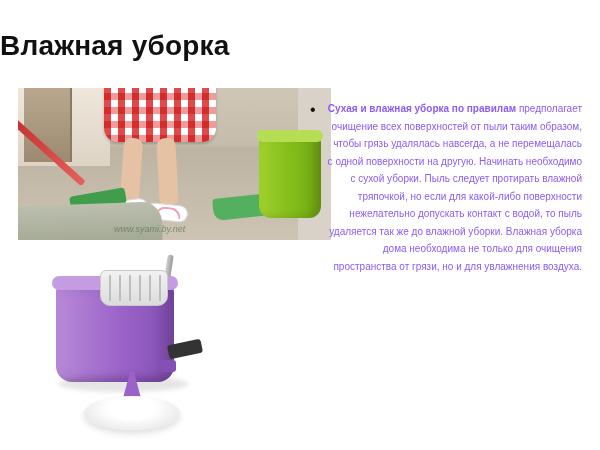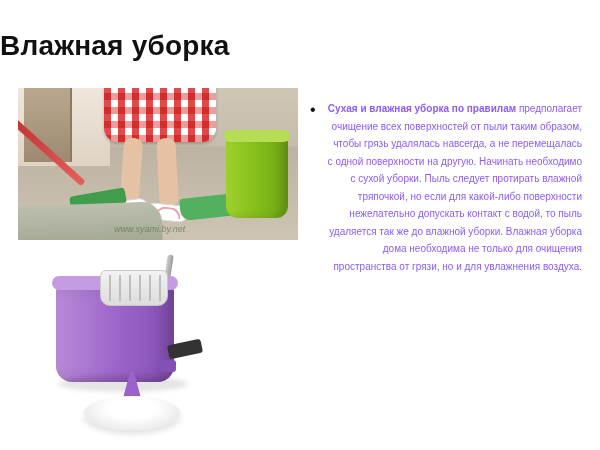--- a/index.html
+++ b/index.html
@@ -31,20 +31,21 @@
   }
   
   .img-top {
     position: absolute;
     left: 18px;
     top: 88px;
     width: 280px;
     height: 152px;
     overflow: hidden;
     background: #d8d2c8;
+    padding-left: 33px;
   }
   
   .floor {
     position: absolute;
     left: 0;
     top: 0;
     width: 280px;
     height: 152px;
     background:
       linear-gradient(180deg, #cfc6b6 0%, #c6bcab 38%, #bdb3a2 39%, #cdc4b4 100%);

